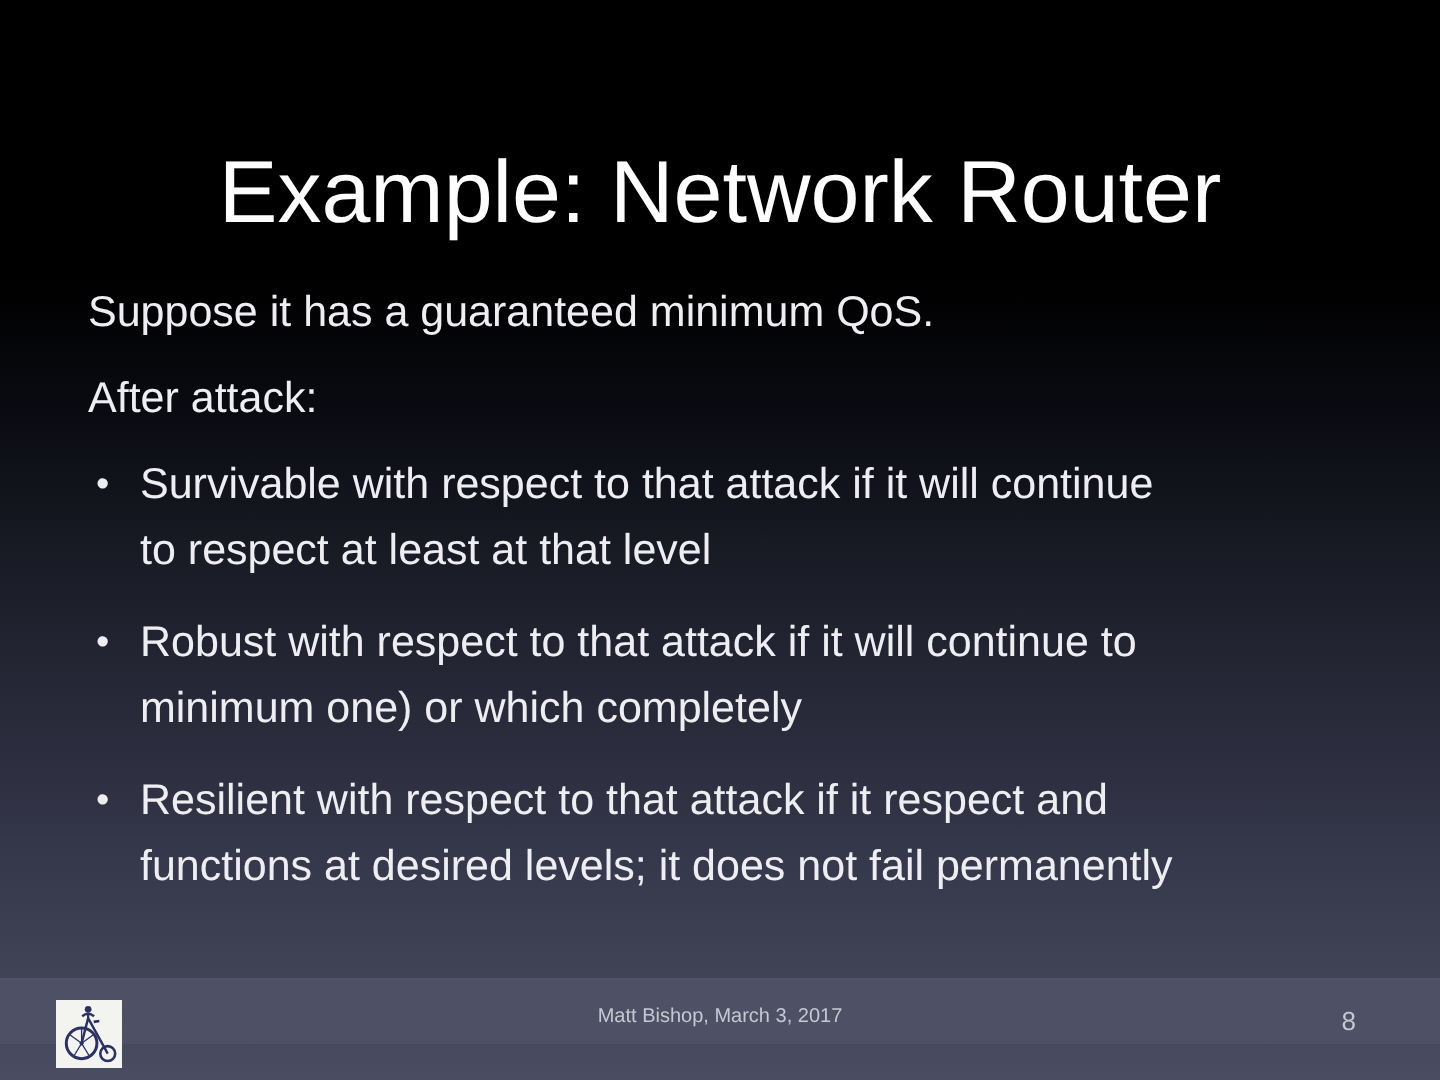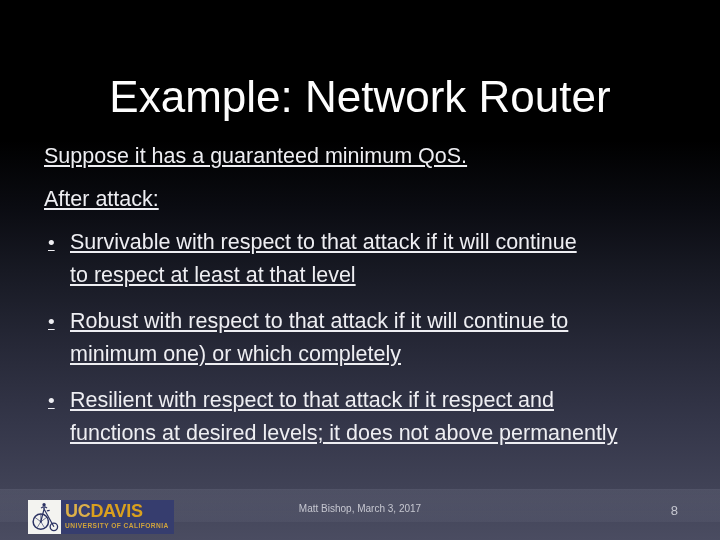--- a/index.html
+++ b/index.html
@@ -59,21 +59,20 @@
 
   .body {
     position: absolute;
     top: 140px;
     left: 44px;
     right: 9px;
     color: #eeeef2;
     font-size: 21.5px;
     line-height: 33px;
     font-weight: 300;
-    text-decoration: underline;
   }
   .para { margin: 0 0 10px 0; }
   .bullet-item {
     display: flex;
     align-items: flex-start;
     margin: 0 0 13px 0;
   }
   .bullet-marker {
     flex: 0 0 26px;
     padding-left: 4px;
@@ -165,21 +164,21 @@
       <span class="bullet-lines">
         <span class="bullet-line">Robust with respect to that attack if it will continue to</span>
         <span class="bullet-line">minimum one) or which completely</span>
       </span>
     </div>
 
     <div class="bullet-item">
       <span class="bullet-marker">•</span>
       <span class="bullet-lines">
         <span class="bullet-line">Resilient with respect to that attack if it respect and</span>
-        <span class="bullet-line">functions at desired levels; it does not above permanently</span>
+        <span class="bullet-line">functions at desired levels; it does not fail permanently</span>
       </span>
     </div>
   </div>
 
   <div class="logo">
     <div class="logo-box">
       <svg width="28" height="30" viewBox="0 0 30 32" fill="none" xmlns="http://www.w3.org/2000/svg">
         <circle cx="10.5" cy="21" r="8.2" stroke="#2b3263" stroke-width="1.6"></circle>
         <circle cx="10.5" cy="21" r="1.1" fill="#2b3263"></circle>
         <line x1="10.5" y1="21" x2="10.5" y2="13.2" stroke="#2b3263" stroke-width="0.7"></line>
@@ -188,24 +187,18 @@
         <line x1="10.5" y1="21" x2="6.6" y2="27.4" stroke="#2b3263" stroke-width="0.7"></line>
         <line x1="10.5" y1="21" x2="14.4" y2="27.4" stroke="#2b3263" stroke-width="0.7"></line>
         <circle cx="24.5" cy="26.5" r="4" stroke="#2b3263" stroke-width="1.4"></circle>
         <path d="M10.5 21 L14 7.5 L24.5 26.5" stroke="#2b3263" stroke-width="1.3" fill="none"></path>
         <path d="M10.8 6.5 Q14 3.8 17.2 6.5" stroke="#2b3263" stroke-width="1.3" fill="none"></path>
         <line x1="14" y1="7.5" x2="14" y2="5.6" stroke="#2b3263" stroke-width="1.2"></line>
         <circle cx="14" cy="2.8" r="1.8" fill="#2b3263"></circle>
         <line x1="17" y1="9.5" x2="20" y2="9" stroke="#2b3263" stroke-width="1.4"></line>
       </svg>
     </div>
-    <div class="logo-text">
-      <div class="logo-wordmark">
-        <span class="logo-uc">UC</span><span class="logo-davis">DAVIS</span>
-      </div>
-      <div class="logo-tagline">UNIVERSITY OF CALIFORNIA</div>
-    </div>
   </div>
 
   <div class="footer-credit">Matt Bishop, March 3, 2017</div>
   <div class="page-number">8</div>
 
 </div>
 
 </body></html>

